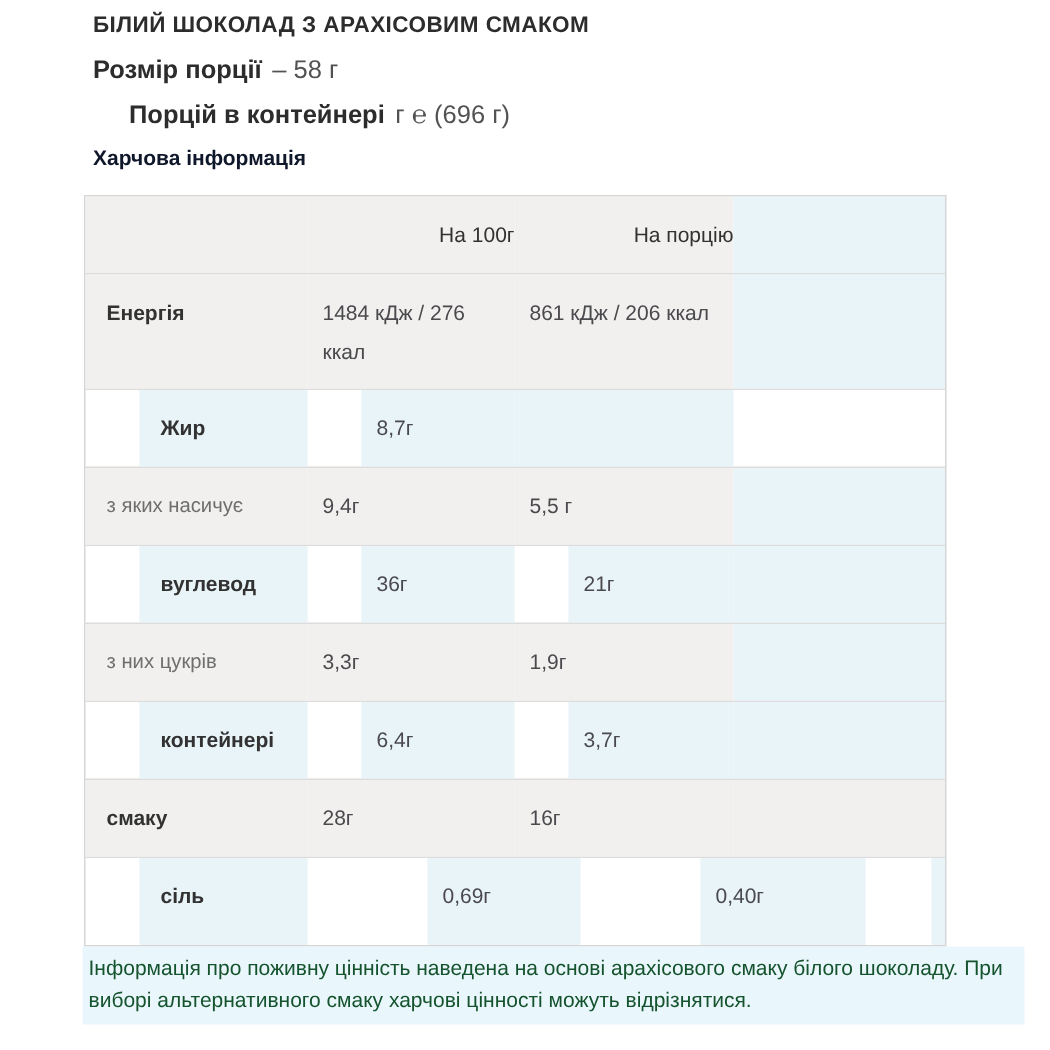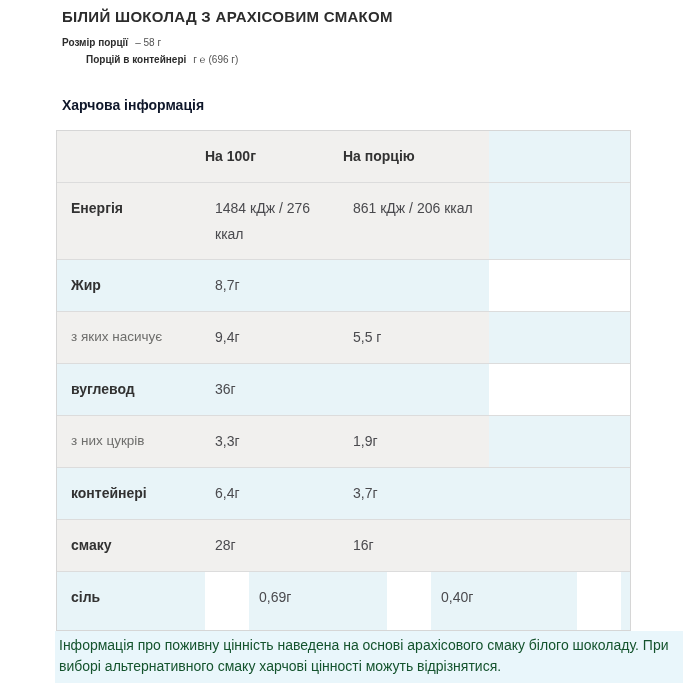--- a/index.html
+++ b/index.html
@@ -10,25 +10,25 @@
     font-family: "Liberation Sans", "DejaVu Sans", sans-serif;
   }
   .page { position: relative; width: 700px; height: 700px; }
 
   
   .page-title {
     position: absolute; left: 62px; top: 8px;
     font-size: 15px; font-weight: bold; color: #2c2c2c;
     letter-spacing: 0.3px;
   }
-  .meta-line { position: absolute; left: 62px; font-size: 10px; color: #2c2c2c; }
+  .meta-line { position: absolute; left: 62px; font-size: 17px; color: #2c2c2c; }
   .meta-line .lbl { font-weight: bold; margin-right: 7px; }
   .meta-line .val { font-weight: normal; color: #525252; }
   .meta-serving  { top: 37px; }
-  .meta-servings { top: 54px; padding-left: 24px; }
+  .meta-servings { top: 67px; padding-left: 24px; }
   .section-title {
     position: absolute; left: 62px; top: 97px;
     font-size: 14px; font-weight: bold; color: #0f172a;
   }
 
   
   .ntable {
     position: absolute; left: 56px; top: 130px;
     width: 575px;
     border: 1px solid #d6d6d6;
@@ -45,27 +45,27 @@
   .trow.tall { min-height: 74px; }
   .trow.short-last { min-height: 58px; gap: 44px; }
   .cell {
     font-size: 14px; color: #4a4a4e;
     line-height: 26px;
     padding: 12px 14px 12px 10px;
     box-sizing: border-box;
   }
   .cell.label { padding-left: 14px; font-weight: bold; color: #323232; }
   .cell.label.sub { font-weight: normal; color: #6e6e6c; font-size: 13.5px; }
-  .cell.head { font-weight: bold; color: #323232; text-align: left; padding-left: 0; padding-right: 0; }
+  .cell.head { font-weight: normal; color: #323232; text-align: right; padding-left: 0; padding-right: 0; }
   .spacer { padding: 0; }
 
   
   .tone-gray .c13      { background: var(--gray-row); }
   .tone-gray .spacer   { background: var(--cyan-row); }
-  .tone-cyan .c13      { background: var(--cyan-row); }
+  .tone-cyan .c13      { background: var(--cyan-row); margin-left: 36px; }
   .tone-cyan .spacer   { background: var(--cyan-row); }
   .tone-gray-full .c13    { background: var(--gray-row); }
   .tone-gray-full .spacer { background: var(--gray-row); }
 
   
   .footnote {
     position: absolute; left: 55px; top: 631px;
     width: 628px; box-sizing: border-box;
     background: var(--footnote-bg);
     padding: 4px 8px 6px 4px;
@@ -114,20 +114,21 @@
     <div class="trow tone-gray">
       <div class="cell label c13 sub">з яких насичує</div>
       <div class="cell c13">9,4г</div>
       <div class="cell c13">5,5 г</div>
       <div class="spacer"></div>
     </div>
 
     <div class="trow tone-cyan">
       <div class="cell label c13">вуглевод</div>
       <div class="cell c13">36г</div>
+      <div class="cell c13">21г</div>
       <div class="spacer"></div>
     </div>
 
     <div class="trow tone-gray">
       <div class="cell label c13 sub">з них цукрів</div>
       <div class="cell c13">3,3г</div>
       <div class="cell c13">1,9г</div>
       <div class="spacer"></div>
     </div>
 

